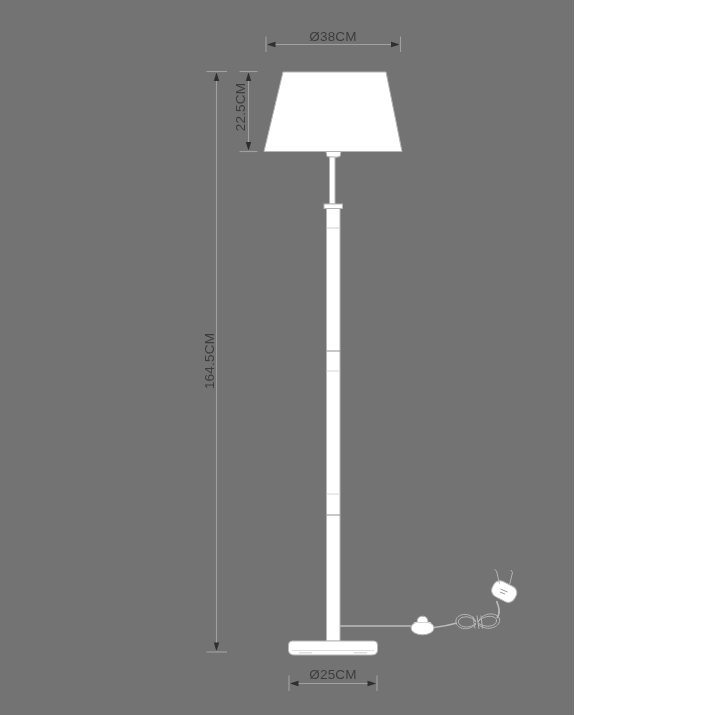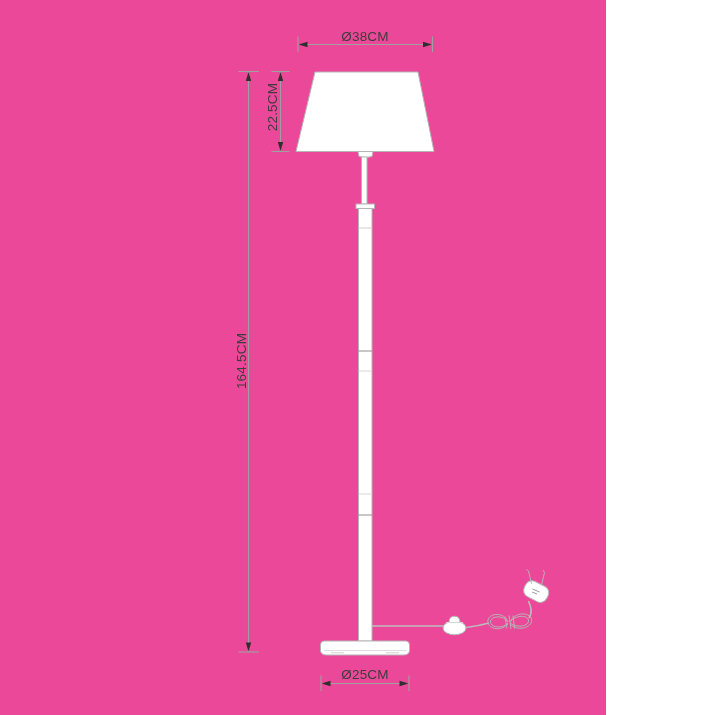--- a/index.html
+++ b/index.html
@@ -8,22 +8,21 @@
     background: #ffffff;
     width: 715px;
     height: 715px;
     overflow: hidden;
     font-family: "Liberation Sans", sans-serif;
   }
   .canvas {
     position: relative;
     width: 574px;
     height: 715px;
-    background: #ec4899;
-    padding-left: 32px;
+    background: #737373;
   }
   svg { display: block; }
   .dim-label {
     font-family: "Liberation Sans", sans-serif;
     font-size: 13.5px;
     fill: #3d3d3d;
     letter-spacing: 0.2px;
   }
 </style>
 </head>

